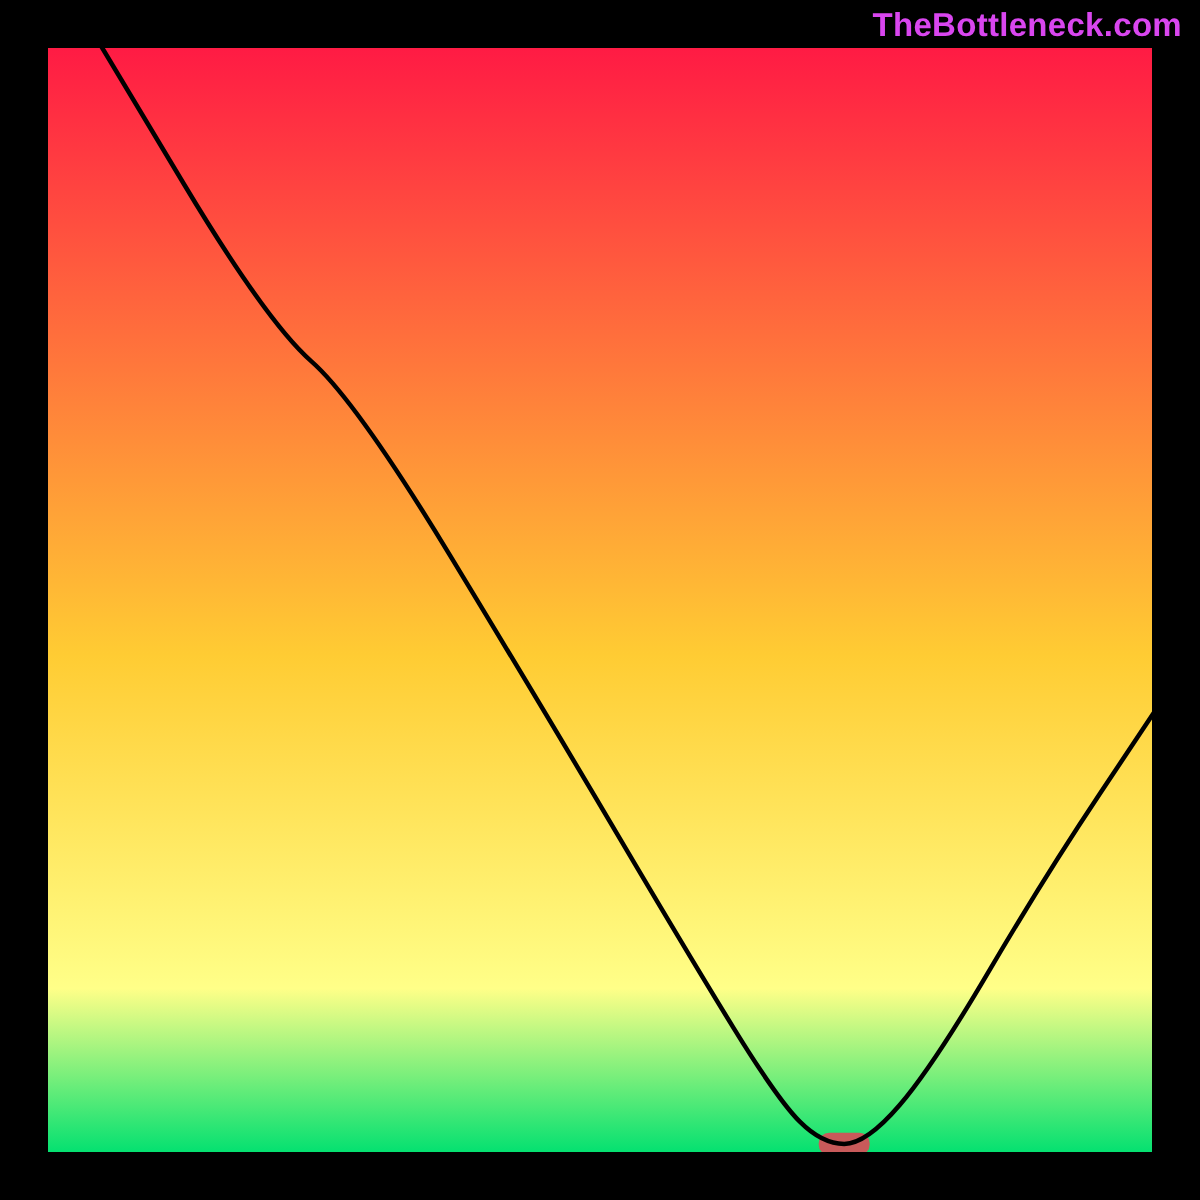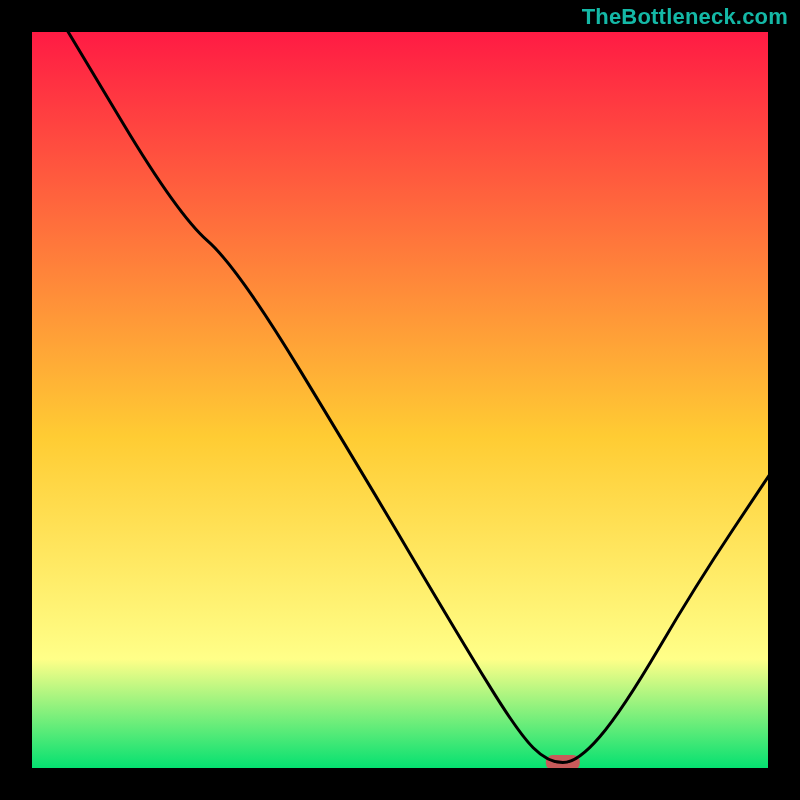--- a/index.html
+++ b/index.html
@@ -15,21 +15,21 @@
     width: 800px;
     height: 800px;
   }
   .watermark {
     position: absolute;
     top: 4px;
     right: 12px;
     font-family: Arial, Helvetica, sans-serif;
     font-size: 22px;
     font-weight: 600;
-    color: #14b8a6;
+    color: #d946ef;
     letter-spacing: 0.2px;
     z-index: 5;
   }
   svg {
     position: absolute;
     top: 0;
     left: 0;
   }
   .plot-bg rect.border {
     fill: none;

